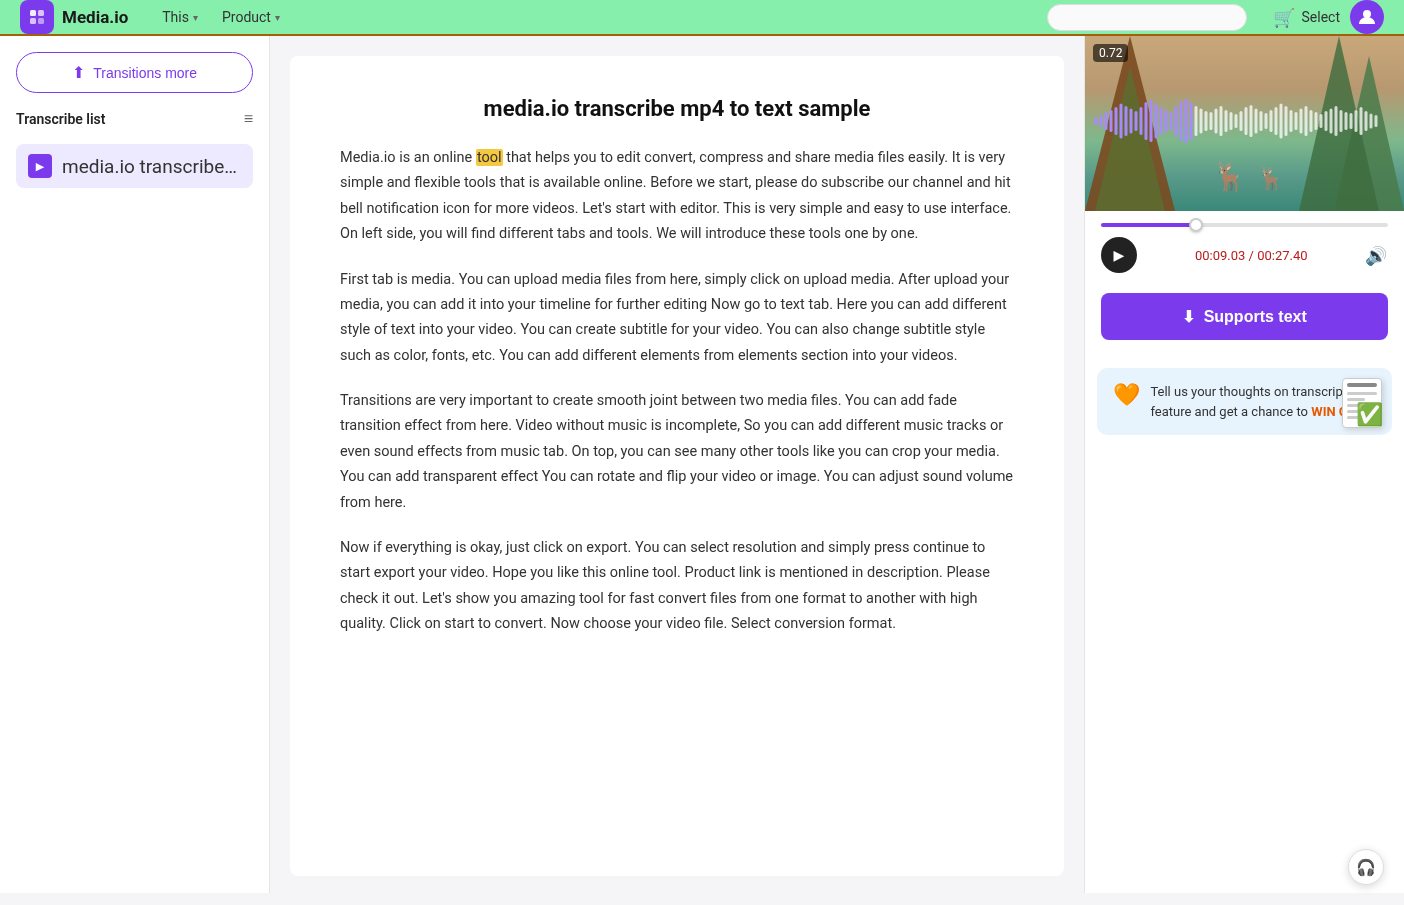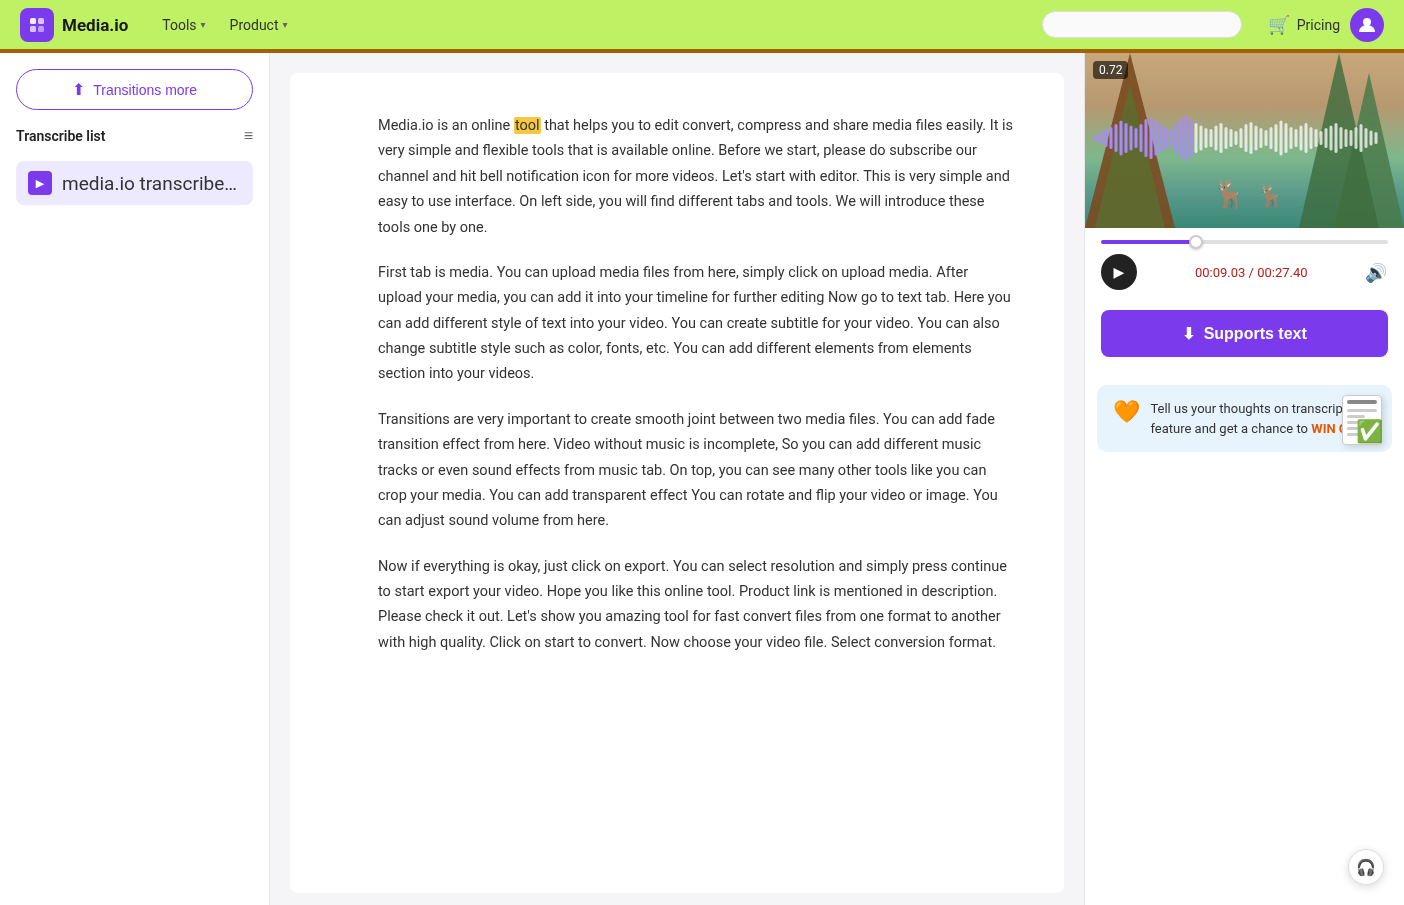--- a/index.html
+++ b/index.html
@@ -2,23 +2,23 @@
 <html><head>
   <meta charset="utf-8">
   <style>
     * { box-sizing: border-box; margin: 0; padding: 0; }
     body { font-family: -apple-system, BlinkMacSystemFont, 'Segoe UI', Roboto, sans-serif; background: #f5f5f7; color: #222; }
 
     
     .header {
       display: flex;
       align-items: center;
-      height: 53px;
-      background: #bef264;
-      border-bottom: 4px solid #a16207;
+      height: 36px;
+      background: #86efac;
+      border-bottom: 2px solid #a16207;
       padding: 0 20px;
       position: sticky;
       top: 0;
       z-index: 100;
     }
     .logo-wrap {
       display: flex;
       align-items: center;
       gap: 8px;
       margin-right: 24px;
@@ -176,21 +176,20 @@
       font-weight: 700;
       color: #111;
       margin-bottom: 24px;
       text-align: center;
     }
     .transcript-paragraph {
       font-size: 14.5px;
       line-height: 1.75;
       color: #333;
       margin-bottom: 20px;
-      margin-left: 38px;
     }
     .highlight-word {
       background: #f5c842;
       border-radius: 2px;
       padding: 0 1px;
     }
 
     
     .right-panel {
       width: 320px;
@@ -369,33 +368,33 @@
         <rect x="2" y="2" width="6" height="6" rx="1.5" fill="white" opacity="0.9"></rect>
         <rect x="10" y="2" width="6" height="6" rx="1.5" fill="white" opacity="0.7"></rect>
         <rect x="2" y="10" width="6" height="6" rx="1.5" fill="white" opacity="0.7"></rect>
         <rect x="10" y="10" width="6" height="6" rx="1.5" fill="white" opacity="0.5"></rect>
       </svg>
     </div>
     <span class="logo-text">Media.io</span>
   </div>
   <nav style="display:flex;gap:4px;">
     <div class="nav-item">
-      <span>Tools</span>
+      <span>This</span>
       <span class="chevron">▾</span>
     </div>
     <div class="nav-item">
       <span>Product</span>
       <span class="chevron">▾</span>
     </div>
   </nav>
   <div class="header-spacer"></div>
   <input class="search-bar" type="text" style="margin-right: 16px;" placeholder="">
   <div class="pricing-btn">
     <span class="cart-icon">🛒</span>
-    <span>Pricing</span>
+    <span>Select</span>
   </div>
   <div class="avatar">
     <svg width="20" height="20" viewBox="0 0 20 20" fill="white">
       <circle cx="10" cy="7" r="4"></circle>
       <path d="M2 17c0-4 3.6-7 8-7s8 3 8 7" fill="white"></path>
     </svg>
   </div>
 </header>
 
 <div class="main-layout">
@@ -410,20 +409,21 @@
       <span class="list-icon">≡</span>
     </div>
     <div class="list-item">
       <div class="list-item-play">▶</div>
       <span class="list-item-name">media.io transcribe mp4 to...</span>
     </div>
   </aside>
 
   <main class="content-area">
     <div class="transcript-card">
+      <h1 class="transcript-title">media.io transcribe mp4 to text sample</h1>
 
       <p class="transcript-paragraph">
         Media.io is an online <span class="highlight-word">tool</span> that helps you to edit convert, compress and share media files easily. It is very simple and flexible tools that is available online. Before we start, please do subscribe our channel and hit bell notification icon for more videos. Let's start with editor. This is very simple and easy to use interface. On left side, you will find different tabs and tools. We will introduce these tools one by one.
       </p>
 
       <p class="transcript-paragraph">
         First tab is media. You can upload media files from here, simply click on upload media. After upload your media, you can add it into your timeline for further editing Now go to text tab. Here you can add different style of text into your video. You can create subtitle for your video. You can also change subtitle style such as color, fonts, etc. You can add different elements from elements section into your videos.
       </p>
 
       <p class="transcript-paragraph">

